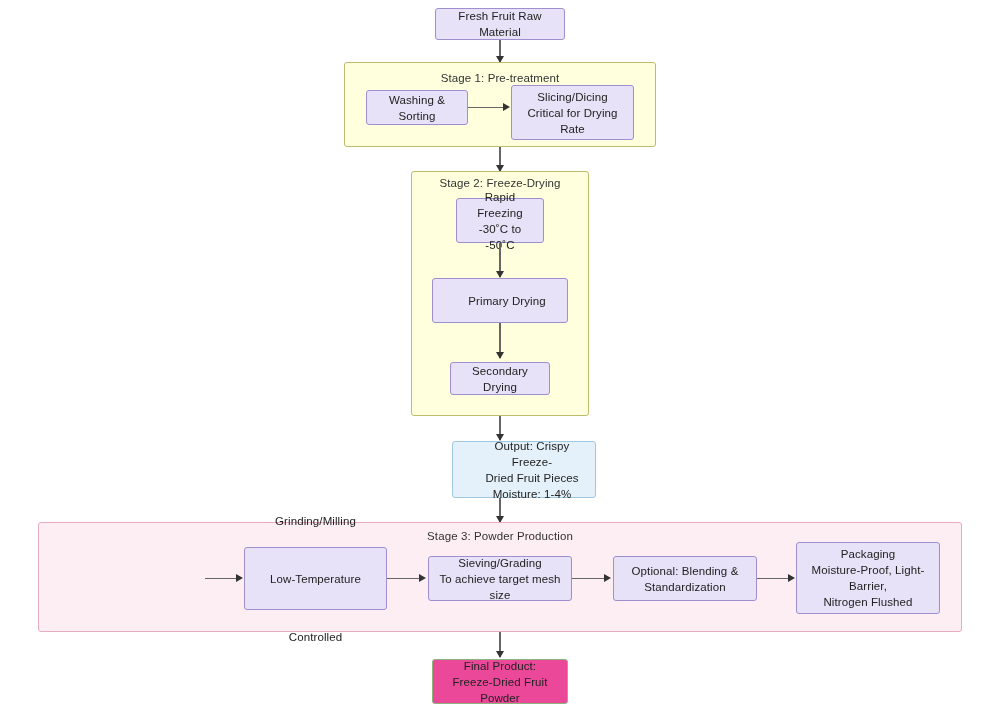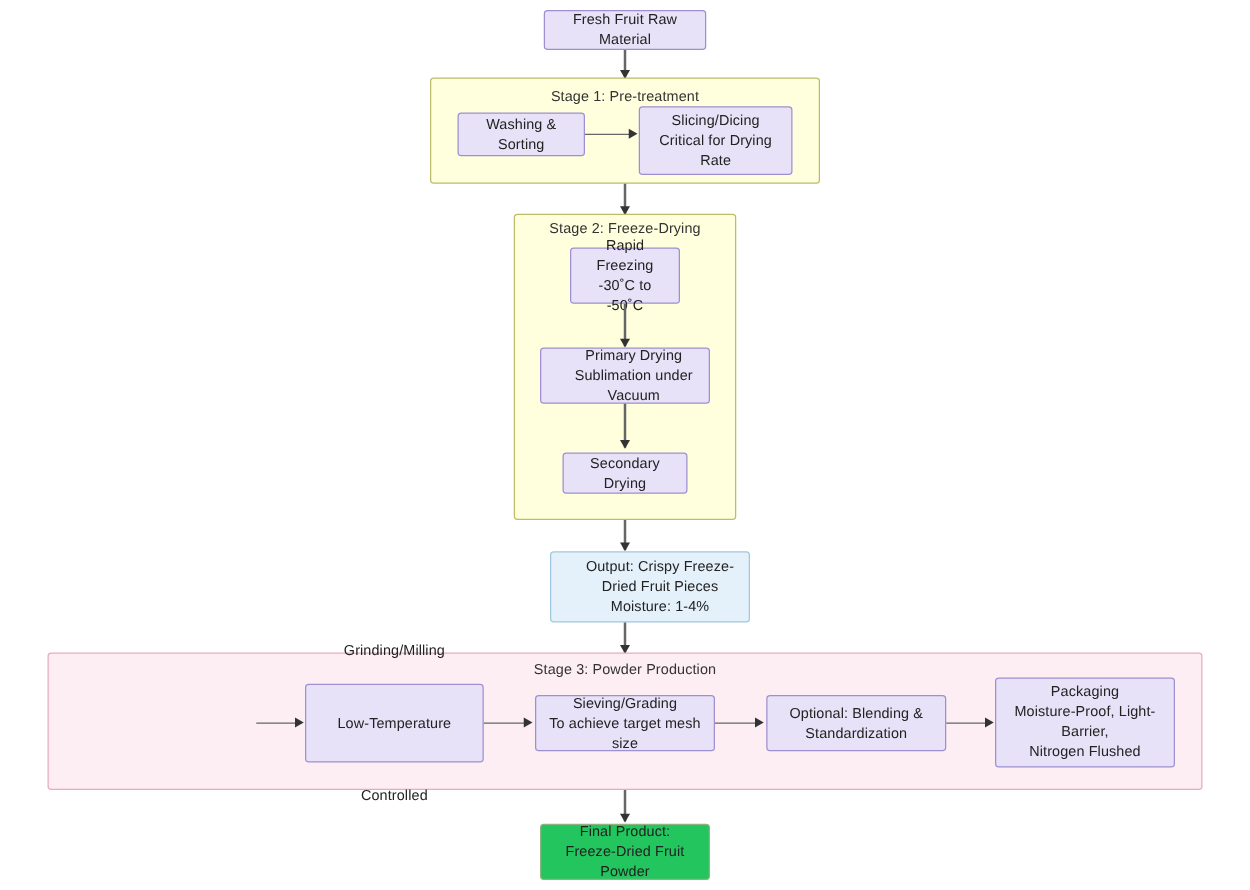--- a/index.html
+++ b/index.html
@@ -38,21 +38,21 @@
   }
   .node-process {
     background: #e7e2f7;
     border: 1px solid #9f8fd0;
   }
   .node-output {
     background: #e4f1fa;
     border: 1px solid #9fc7dd;
   }
   .node-final {
-    background: #22c55e;
+    background: #ec4899;
     border: 1px solid #8bb57e;
   }
   .cluster {
     position: absolute;
     box-sizing: border-box;
     border-radius: 3px;
   }
   .cluster-yellow {
     background: #ffffdd;
     border: 1px solid #bcbc6a;
@@ -132,34 +132,33 @@
   <div class="node node-process" style="left:456px; top:198px; width:88px; height:45px;">
     <span class="line-row">Rapid Freezing</span>
     <span class="line-row">-30˚C to -50˚C</span>
   </div>
 
   <div class="edge-line edge-v" style="left:499.3px; top:243px; height:34px;"></div>
   <div class="arrow-head arrow-down" style="left:495.5px; top:271px;"></div>
 
   <div class="node node-process" style="left:432px; top:278px; width:136px; height:45px;padding-left:20px;">
     <span class="line-row">Primary Drying</span>
-    <span class="line-row">Sublimation under Vacuum</span>
   </div>
 
   <div class="edge-line edge-v" style="left:499.3px; top:323px; height:35px;"></div>
   <div class="arrow-head arrow-down" style="left:495.5px; top:352px;"></div>
 
   <div class="node node-process" style="left:450px; top:362px; width:100px; height:33px;">
     <span class="line-row">Secondary Drying</span>
   </div>
 
   <div class="edge-line edge-v" style="left:499.3px; top:416px; height:24px;"></div>
   <div class="arrow-head arrow-down" style="left:495.5px; top:434px;"></div>
 
-  <div class="node node-output" style="left:440px; top:441px; width:160px; height:57px;padding-left:22px;">
+  <div class="node node-output" style="left:452px; top:441px; width:144px; height:57px;padding-left:22px;">
     <span class="line-row">Output: Crispy Freeze-</span>
     <span class="line-row">Dried Fruit Pieces</span>
     <span class="line-row">Moisture: 1-4%</span>
   </div>
 
   <div class="edge-line edge-v" style="left:499.3px; top:498px; height:24px;"></div>
   <div class="arrow-head arrow-down" style="left:495.5px; top:516px;"></div>
 
   <div class="cluster cluster-pink" style="left:38px; top:522px; width:924px; height:110px;">
     <div class="cluster-label" style="top:6px;">Stage 3: Powder Production</div>

